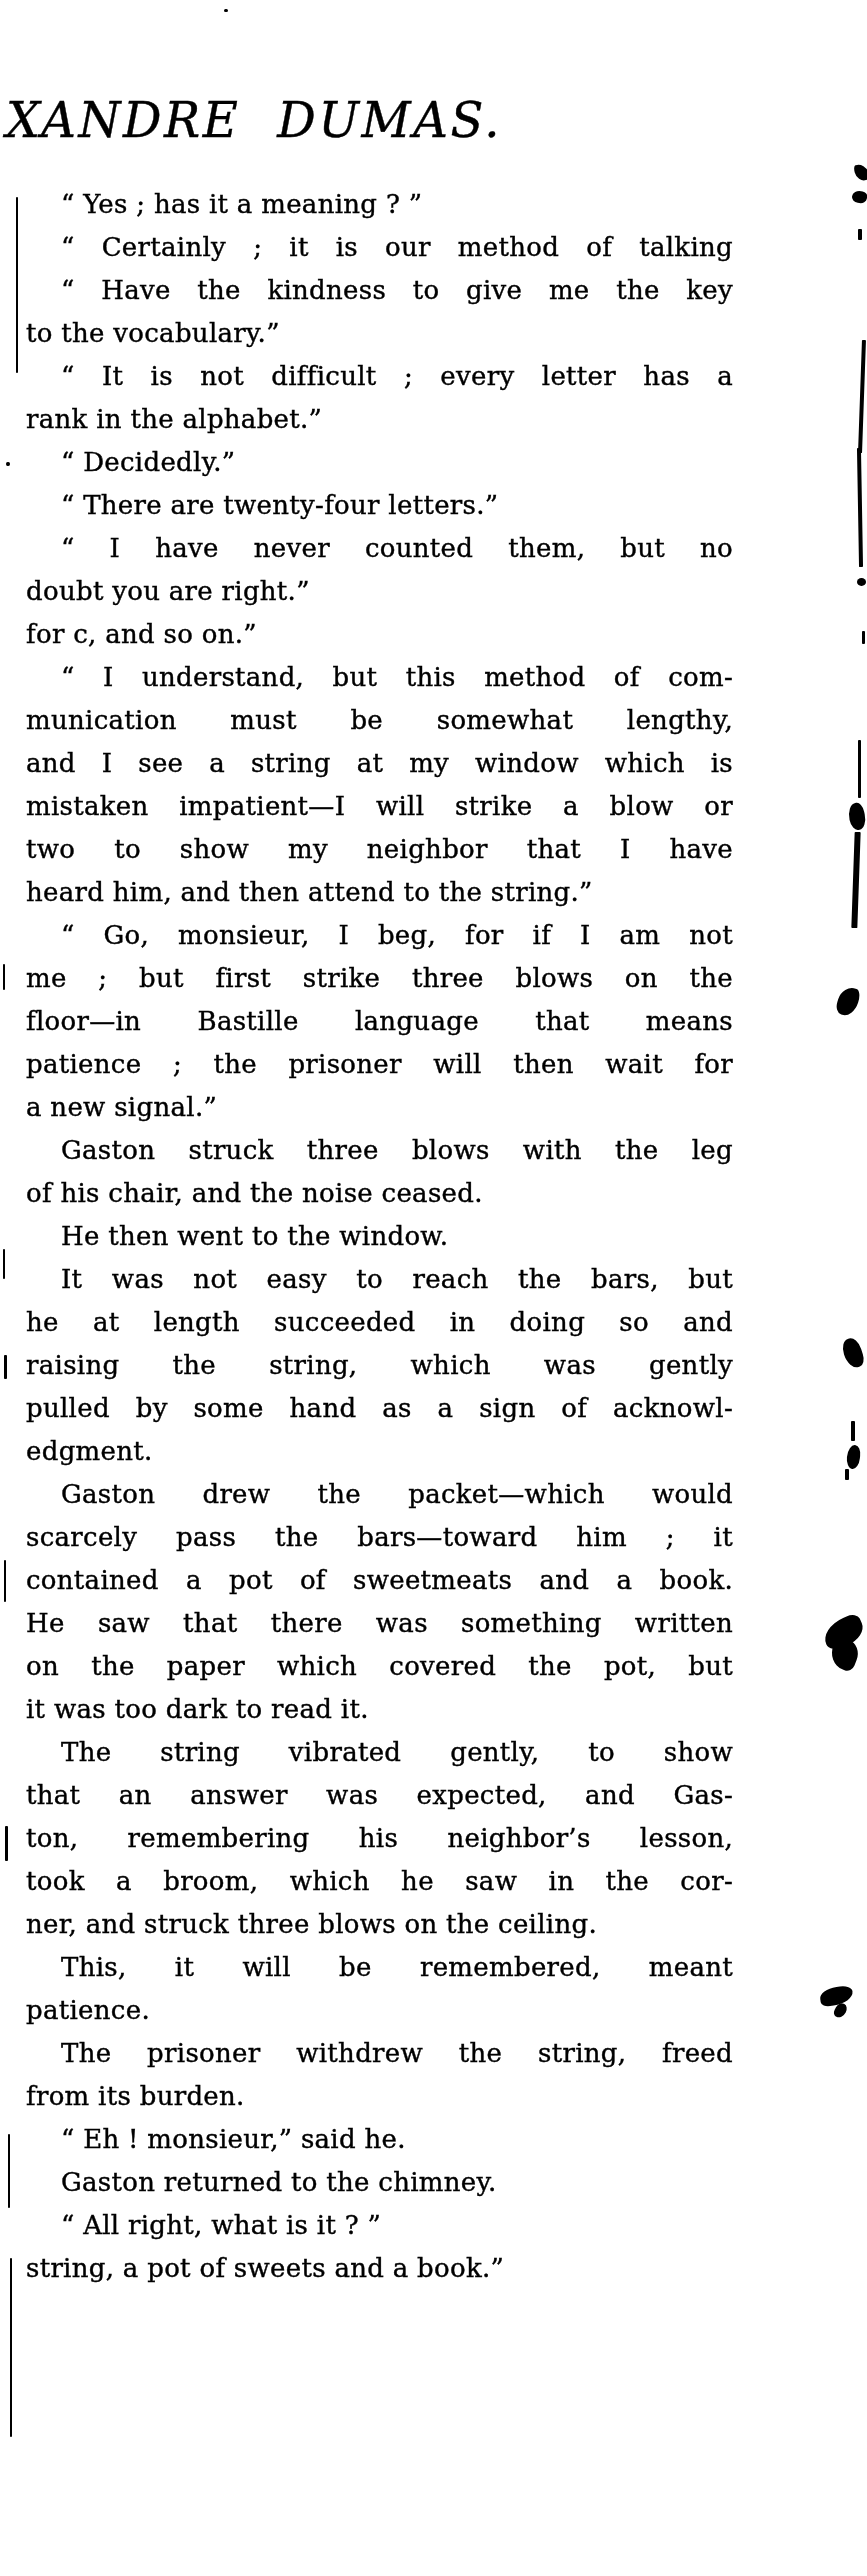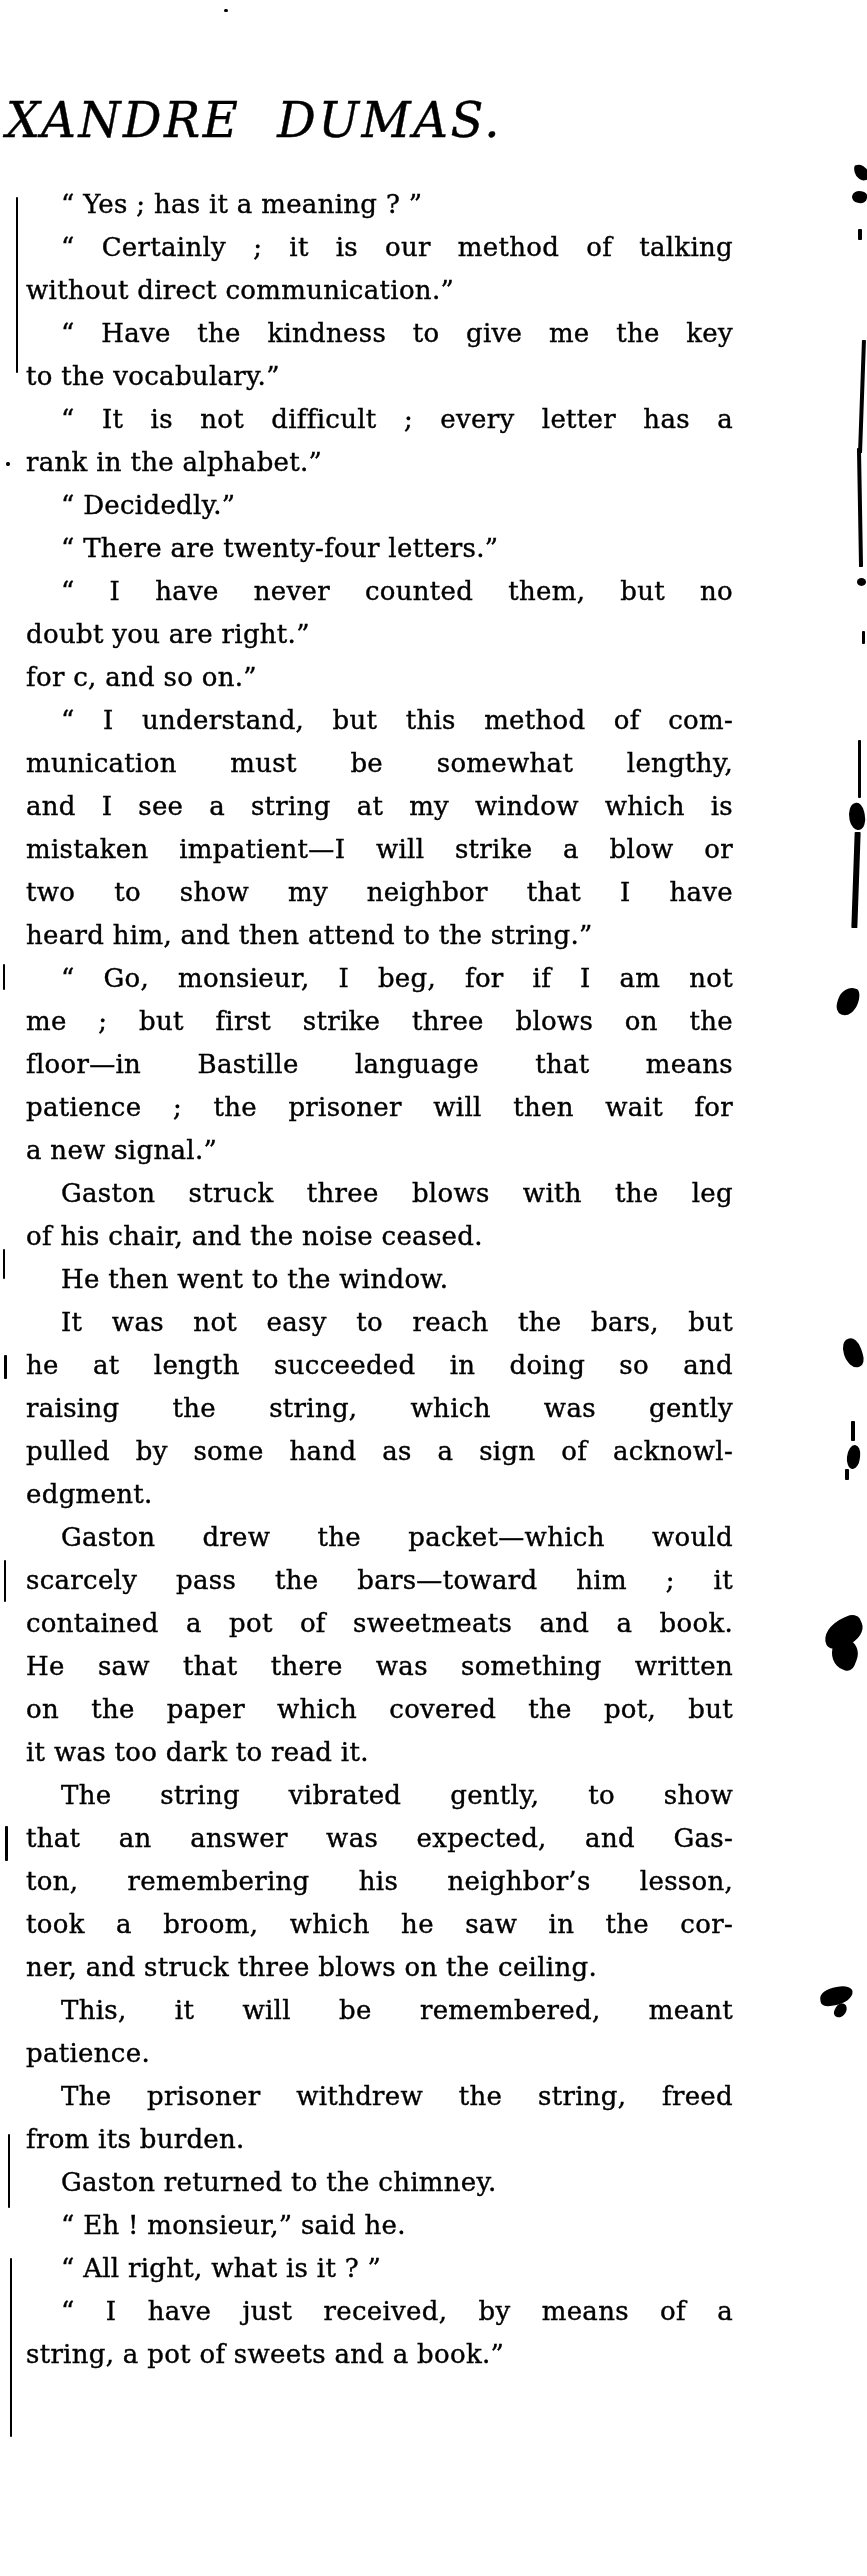--- a/index.html
+++ b/index.html
@@ -41,21 +41,20 @@
 </style>
 </head>
 <body>
 
 <div>
   <div class="running-head">XANDRE DUMAS.</div>
 
   <div class="text-column">
       <div class="line indent">“ Yes ; has it a meaning ? ”</div>
       <div class="line indent just">“ Certainly ; it is our method of talking</div>
-      <div class="line">without direct communication.”</div>
       <div class="line indent just">“ Have the kindness to give me the key</div>
       <div class="line">to the vocabulary.”</div>
       <div class="line indent just">“ It is not difficult ; every letter has a</div>
       <div class="line">rank in the alphabet.”</div>
       <div class="line indent">“ Decidedly.”</div>
       <div class="line indent">“ There are twenty-four letters.”</div>
       <div class="line indent just">“ I have never counted them, but no</div>
       <div class="line">doubt you are right.”</div>
       <div class="line">for c, and so on.”</div>
       <div class="line indent just">“ I understand, but this method of com-</div>
@@ -85,24 +84,23 @@
       <div class="line">it was too dark to read it.</div>
       <div class="line indent just">The string vibrated gently, to show</div>
       <div class="line just">that an answer was expected, and Gas-</div>
       <div class="line just">ton, remembering his neighbor’s lesson,</div>
       <div class="line just">took a broom, which he saw in the cor-</div>
       <div class="line">ner, and struck three blows on the ceiling.</div>
       <div class="line indent just">This, it will be remembered, meant</div>
       <div class="line">patience.</div>
       <div class="line indent just">The prisoner withdrew the string, freed</div>
       <div class="line">from its burden.</div>
+      <div class="line indent">“ Eh ! monsieur,” said he.</div>
       <div class="line indent">Gaston returned to the chimney.</div>
-      <div class="line indent">“ Eh ! monsieur,” said he.</div>
       <div class="line indent">“ All right, what is it ? ”</div>
-      <div class="line indent just">“ I have just received, by means of a</div>
       <div class="line">string, a pot of sweets and a book.”</div>
     </div>
 
   <div>
       <div class="ink blob" style="left: 224px; top: 8.7px; width: 3.5px; height: 3.5px;"></div>
       <div class="ink bar" style="left: 15.7px; top: 197px; width: 2.6px; height: 176px;"></div>
       <div class="ink blob" style="left: 6.1px; top: 462px; width: 3.5px; height: 4.4px;"></div>
       <div class="ink bar" style="left: 2.6px; top: 964px; width: 2.6px; height: 26px;"></div>
       <div class="ink bar" style="left: 2.6px; top: 1249px; width: 2.6px; height: 30px;"></div>
       <div class="ink bar" style="left: 4.4px; top: 1355px; width: 2.6px; height: 24.4px;"></div>

